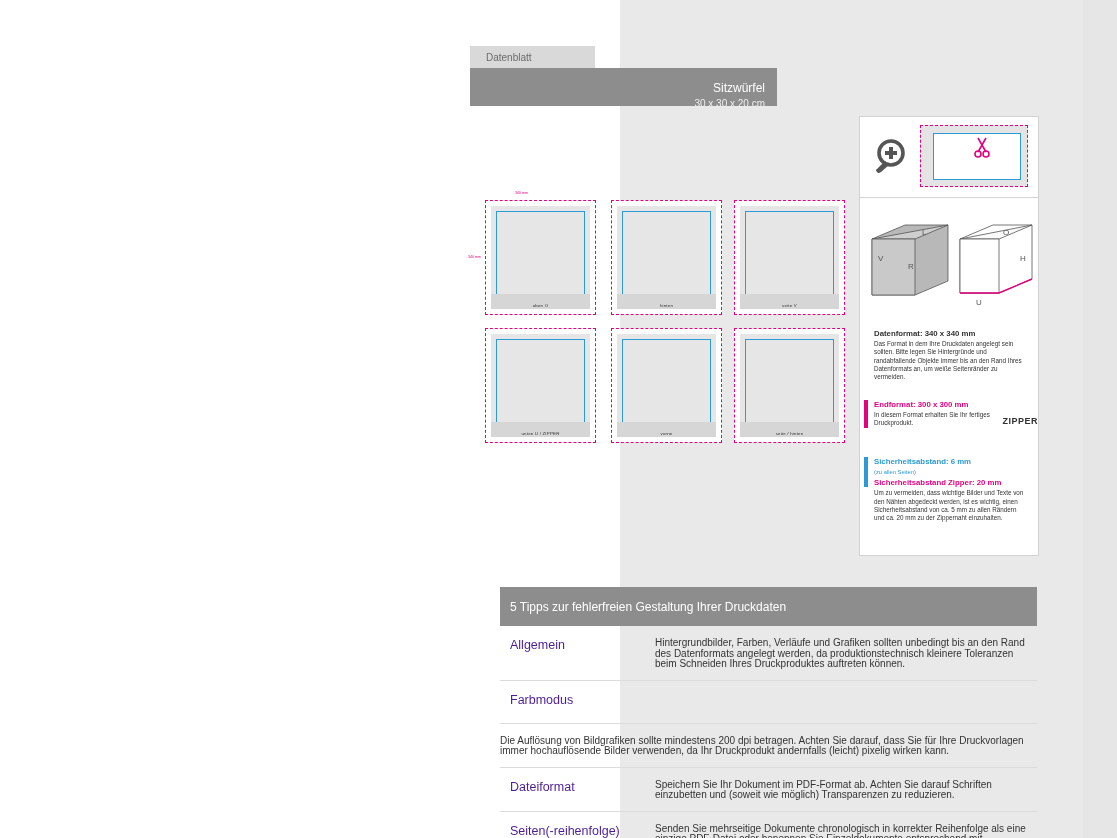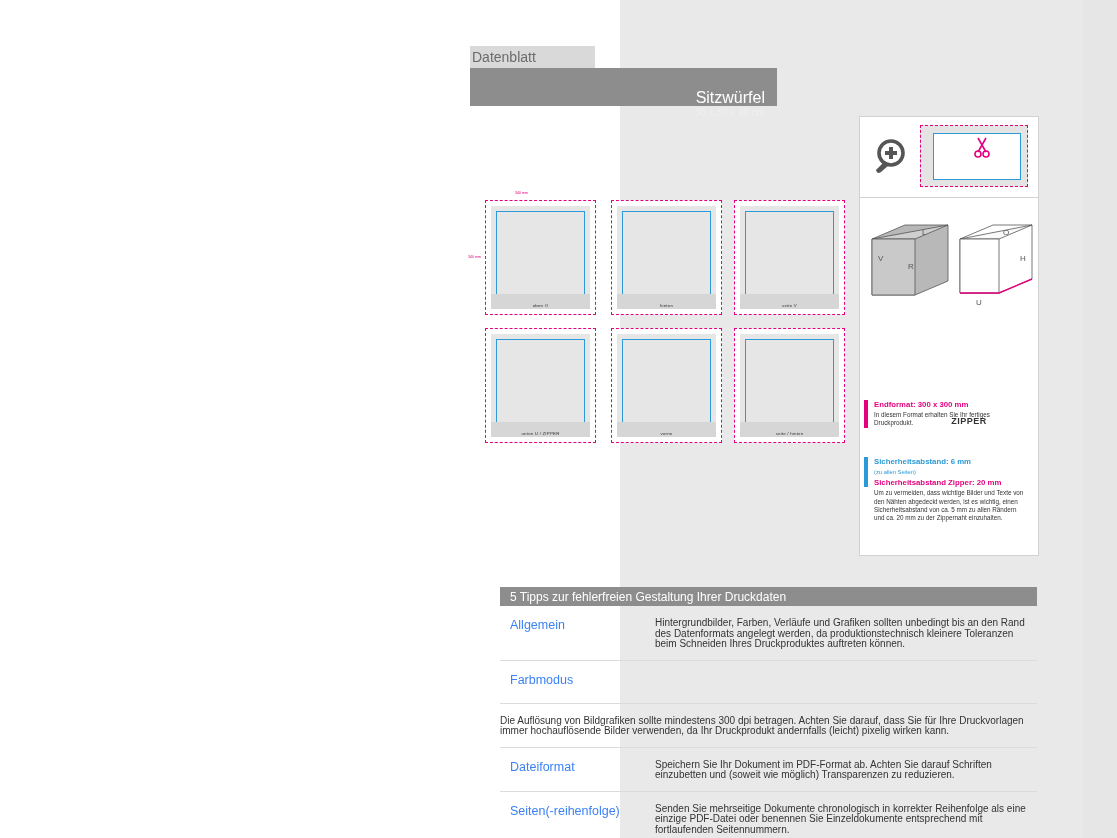--- a/index.html
+++ b/index.html
@@ -27,29 +27,29 @@
     position:absolute;left:8px;top:0;width:612px;height:838px;
     background:#ffffff;
   }
   #page-shadow{
     position:absolute;left:1083px;top:0;width:34px;height:838px;
     background:#e6e6e6;
   }
   
   #tab-datenblatt{
     position:absolute;left:470px;top:46px;width:125px;height:22px;
-    background:#d9d9d9;color:#6b6b6b;font-size:14px;
-    display:flex;align-items:center;padding-left:2px;box-sizing:border-box;
+    background:#d9d9d9;color:#6b6b6b;font-size:10px;
+    display:flex;align-items:center;padding-left:16px;box-sizing:border-box;
   }
   #title-bar{
     position:absolute;left:470px;top:68px;width:307px;height:38px;
     background:#8d8d8d;color:#ffffff;
     text-align:right;padding-right:12px;box-sizing:border-box;
   }
-  #title-bar .t1{font-size:16px;line-height:19px;padding-top:20px;}
+  #title-bar .t1{font-size:12px;line-height:19px;padding-top:11px;}
   #title-bar .t2{font-size:10px;line-height:12px;color:#efefef;}
 
   
   #info-panel{
     position:absolute;left:859px;top:116px;width:180px;height:440px;
     background:#ffffff;border:1px solid #d2d2d2;
     box-sizing:border-box;
   }
   #info-top{
     position:absolute;left:0;top:0;width:178px;height:80px;
@@ -63,22 +63,22 @@
   #mini-preview .inner{
     position:absolute;left:12px;top:7px;right:6px;bottom:6px;
     background:#ffffff;border:1px solid #2b9ad6;
   }
   #scissors{position:absolute;left:53px;top:10px;width:16px;height:22px;}
 
   
   #box-area{position:absolute;left:0;top:82px;width:178px;height:145px;}
   .boxlabel{font-size:8px;fill:#555;}
   #zipper-word{
-    position:absolute;left:0;top:299px;width:178px;text-align:center;
-    font-size:9px;font-weight:bold;color:#333;letter-spacing:.5px;margin-left:20px;
+    position:absolute;left:0;top:299px;width:178px;text-align:right;
+    font-size:9px;font-weight:bold;color:#333;letter-spacing:.5px;
   }
   .info-block{position:absolute;left:14px;width:152px;}
   .info-h{font-size:7.8px;font-weight:bold;margin:0 0 2px 0;}
   .info-p{font-size:6.3px;line-height:8.3px;color:#333;margin:0;}
   #blk-datenformat{top:212px;}
   #blk-endformat{top:283px;}
   #blk-sicherheit{top:340px;}
   .bar-magenta{position:absolute;left:4px;width:4px;background:#e5007e;}
   .bar-cyan{position:absolute;left:4px;width:4px;background:#2b9ad6;}
 
@@ -103,28 +103,28 @@
   }
   .thumb .cap{
     position:absolute;left:0;right:0;bottom:7px;text-align:center;
     font-size:4.4px;color:#333;letter-spacing:.2px;
   }
   .dimline{position:absolute;font-size:3.6px;color:#e5007e;}
 
   
   #tips{position:absolute;left:500px;top:587px;width:537px;}
   #tips-head{
-    background:#8d8d8d;color:#ffffff;height:19px;
+    background:#8d8d8d;color:#ffffff;height:39px;
     display:flex;align-items:center;padding-left:10px;
     font-size:12px;box-sizing:border-box;
   }
   .tip-row{display:flex;border-bottom:1px solid #dcdcdc;min-height:42px;}
   .tip-row:last-child{border-bottom:none;}
   .tip-term{
-    width:155px;flex:0 0 155px;color:#3b82f6;font-size:12.5px;
+    width:155px;flex:0 0 155px;color:#4c1d95;font-size:12.5px;
     padding:12px 0 10px 10px;box-sizing:border-box;
   }
   .tip-desc{
     flex:1;color:#333;font-size:10px;line-height:10.5px;
     padding:12px 10px 10px 0;box-sizing:border-box;
   }
 </style>
 </head>
 <body>
 
@@ -143,21 +143,21 @@
 <div id="sheet"></div>
 <div id="sheet-inner"></div>
 <div id="page-shadow"></div>
 
 <div id="tab-datenblatt">
   <span>Datenblatt</span>
 </div>
 
 <div id="title-bar">
   <div class="t1">Sitzwürfel</div>
-  <div class="t2">30 x 30 x 40 cm</div>
+  <div class="t2">30 x 30 x 20 cm</div>
 </div>
 
 <div id="thumbs">
 
   <div class="thumb" style="left:0;top:10px;">
     <div class="frame"></div>
     <div class="fill"></div>
     <div class="blue"></div>
     <div class="strip"></div>
     <div class="cap">oben O</div>
@@ -246,20 +246,24 @@
       <text class="boxlabel" x="143" y="36">O</text>
       <text class="boxlabel" x="160" y="62">H</text>
 
       <path d="M100 94 L139 94 L172 80" stroke="#e5007e" stroke-width="1.4" fill="none"></path>
       <text class="boxlabel" x="116" y="106">U</text>
     </svg>
   </div>
 
   <div id="zipper-word">ZIPPER</div>
 
+  <div class="info-block" id="blk-datenformat">
+    <p class="info-h" style="color:#333;">Datenformat: 340 x 340 mm</p>
+    <p class="info-p">Das Format in dem Ihre Druckdaten angelegt sein sollten. Bitte legen Sie Hintergründe und randabfallende Objekte immer bis an den Rand Ihres Datenformats an, um weiße Seitenränder zu vermeiden.</p>
+  </div>
 
   <div class="bar-magenta" style="top:283px;height:28px;"></div>
   <div class="info-block" id="blk-endformat">
     <p class="info-h" style="color:#e5007e;">Endformat: 300 x 300 mm</p>
     <p class="info-p">In diesem Format erhalten Sie Ihr fertiges Druckprodukt.</p>
   </div>
 
   <div class="bar-cyan" style="top:340px;height:30px;"></div>
   <div class="info-block" id="blk-sicherheit">
     <p class="info-h" style="color:#2b9ad6;">Sicherheitsabstand: 6 mm</p>
@@ -275,21 +279,21 @@
   </div>
 
   <div class="tip-row">
     <div class="tip-term">Allgemein</div>
     <div class="tip-desc">Hintergrundbilder, Farben, Verläufe und Grafiken sollten unbedingt bis an den Rand des Datenformats angelegt werden, da produktionstechnisch kleinere Toleranzen beim Schneiden Ihres Druckproduktes auftreten können.</div>
   </div>
   <div class="tip-row">
     <div class="tip-term">Farbmodus</div>
   </div>
   <div class="tip-row">
-    <div class="tip-desc">Die Auflösung von Bildgrafiken sollte mindestens 300 dpi betragen. Achten Sie darauf, dass Sie für Ihre Druckvorlagen immer hochauflösende Bilder verwenden, da Ihr Druckprodukt andernfalls (leicht) pixelig wirken kann.</div>
+    <div class="tip-desc">Die Auflösung von Bildgrafiken sollte mindestens 200 dpi betragen. Achten Sie darauf, dass Sie für Ihre Druckvorlagen immer hochauflösende Bilder verwenden, da Ihr Druckprodukt andernfalls (leicht) pixelig wirken kann.</div>
   </div>
   <div class="tip-row">
     <div class="tip-term">Dateiformat</div>
     <div class="tip-desc">Speichern Sie Ihr Dokument im PDF-Format ab. Achten Sie darauf Schriften einzubetten und (soweit wie möglich) Transparenzen zu reduzieren.</div>
   </div>
   <div class="tip-row">
     <div class="tip-term">Seiten(-reihenfolge)</div>
     <div class="tip-desc">Senden Sie mehrseitige Dokumente chronologisch in korrekter Reihenfolge als eine einzige PDF-Datei oder benennen Sie Einzeldokumente entsprechend mit fortlaufenden Seitennummern.</div>
   </div>
 </div>

